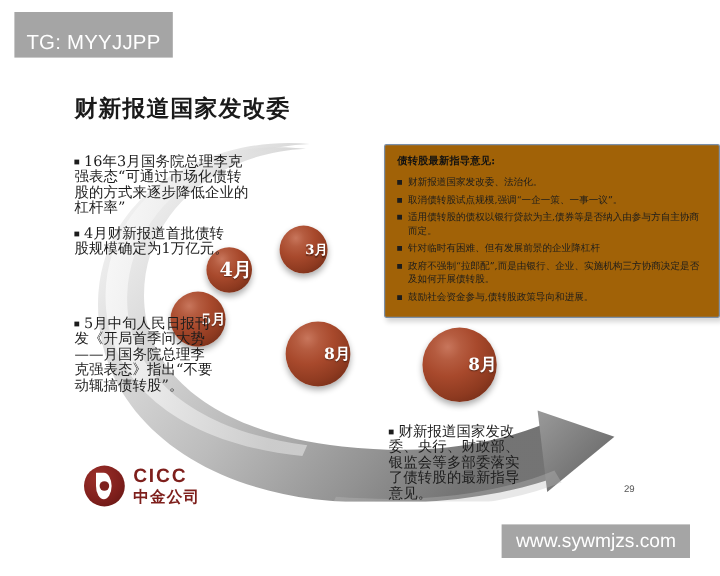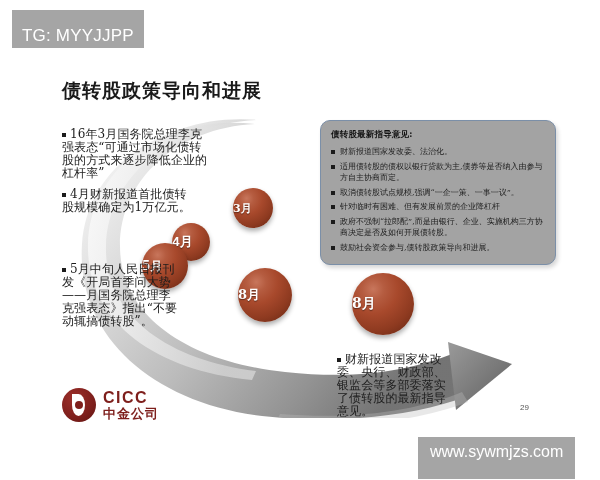--- a/index.html
+++ b/index.html
@@ -59,21 +59,21 @@
     width: 440px;
     height: 300px;
   }
 
   
   .sphere {
     position: absolute;
     border-radius: 50%;
     display: flex;
     align-items: center;
-    justify-content: flex-start;
+    justify-content: flex-end;
     color: #ffffff;
     font-family: "DejaVu Serif", serif;
     font-weight: bold;
     background:
       radial-gradient(circle at 34% 26%,
         #c8765c 0%,
         #b55c40 18%,
         #a8492c 40%,
         #8e3a20 68%,
         #6d2a16 92%,
@@ -101,26 +101,26 @@
   }
   .bullet-block .btxt {
     display: inline;
   }
 
   
   #info-box {
     position: absolute;
     left: 320px;
     top: 120px;
-    width: 236px;
+    width: 280px;
     box-sizing: border-box;
     padding: 8px 9px 8px 10px;
-    background: #a3a3a3;
+    background: #a16207;
     border: 1.2px solid #7b8fa8;
-    border-radius: 10px;
+    border-radius: 2px;
     box-shadow: 2px 3px 4px rgba(0,0,0,0.16);
   }
   #info-box-title {
     font-family: "DejaVu Serif", serif;
     font-weight: bold;
     font-size: 8.5px;
     color: #111;
     margin-bottom: 5px;
     letter-spacing: 0.2px;
   }
@@ -139,21 +139,21 @@
     left: 0;
     top: 4px;
     width: 4px;
     height: 4px;
     background: #1c1c1c;
   }
 
   
   #logo {
     position: absolute;
-    left: 62px;
+    left: 70px;
     top: 340px;
     display: flex;
     align-items: center;
   }
   #logo-mark {
     width: 34px;
     height: 34px;
     border-radius: 50%;
     background: radial-gradient(circle at 35% 30%, #9c2f2a 0%, #7e1f1c 60%, #5e1411 100%);
     position: relative;
@@ -208,32 +208,32 @@
 
   
   #site-watermark {
     position: absolute;
     left: 418px;
     top: 437px;
     background: #a5a5a5;
     color: #ffffff;
     font-size: 16px;
     line-height: 26px;
-    padding: 2px 12px 14px 12px;
+    padding: 2px 12px 0 12px;
     white-space: nowrap;
   }
 </style>
 </head>
 <body>
 
 <div id="tg-tag">TG: MYYJJPP</div>
 
 <div id="slide">
 
-  <div id="slide-title">债转股政策导向和进展</div>
+  <div id="slide-title">财新报道国家发改委</div>
 
   <svg id="ribbon" viewBox="0 0 440 300" preserveAspectRatio="none">
     <defs>
       <linearGradient id="ribGrad" x1="0" y1="0" x2="1" y2="0.6">
         <stop offset="0%" stop-color="#ffffff"></stop>
         <stop offset="22%" stop-color="#e3e3e3"></stop>
         <stop offset="55%" stop-color="#b9b9b9"></stop>
         <stop offset="82%" stop-color="#8e8e8e"></stop>
         <stop offset="100%" stop-color="#6e6e6e"></stop>
       </linearGradient>
@@ -267,21 +267,21 @@
     <path d="M 368 224 L 432 246 L 376 292 Z" fill="url(#headGrad)"></path>
 
     <path d="M 200 296 C 280 302, 338 292, 382 274 L 388 284
              C 336 304, 262 312, 196 304 Z" fill="#bdbdbd" opacity="0.35"></path>
   </svg>
 
   <div class="sphere" style="left:233px; top:140px; width:40px; height:40px; font-size:11px;">
     <span>3月</span>
   </div>
 
-  <div class="sphere" style="left:172px; top:175px; width:38px; height:38px; font-size:13px;font-family:Liberation Mono, monospace;">
+  <div class="sphere" style="left:172px; top:158px; width:38px; height:38px; font-size:16px;">
     <span>4月</span>
   </div>
 
   <div class="sphere" style="left:142px; top:195px; width:46px; height:46px; font-size:12px;">
     <span>5月</span>
   </div>
 
   <div class="sphere" style="left:238px; top:220px; width:54px; height:54px; font-size:13px;">
     <span>8月</span>
   </div>
@@ -296,29 +296,29 @@
 
   <div class="bullet-block" style="left:62px; top:140px; width:132px;">
     <span class="bsq"></span><span class="btxt">4月财新报道首批债转股规模确定为1万亿元。</span>
   </div>
 
   <div class="bullet-block" style="left:62px; top:215px; width:118px;">
     <span class="bsq"></span><span class="btxt">5月中旬人民日报刊发《开局首季问大势——月国务院总理李克强表态》指出“不要动辄搞债转股”。</span>
   </div>
 
 
-  <div class="bullet-block" style="left:337px; top:305px; width:112px;">
+  <div class="bullet-block" style="left:324px; top:305px; width:112px;">
     <span class="bsq"></span><span class="btxt">财新报道国家发改委、央行、财政部、银监会等多部委落实了债转股的最新指导意见。</span>
   </div>
 
   <div id="info-box" style="top:72px;">
     <div id="info-box-title">债转股最新指导意见:</div>
     <div class="info-item">财新报道国家发改委、法治化。</div>
+    <div class="info-item">取消债转股试点规模,强调“一企一策、一事一议”。</div>
     <div class="info-item">适用债转股的债权以银行贷款为主,债券等是否纳入由参与方自主协商而定。</div>
-    <div class="info-item">取消债转股试点规模,强调“一企一策、一事一议”。</div>
     <div class="info-item">针对临时有困难、但有发展前景的企业降杠杆</div>
     <div class="info-item">政府不强制“拉郎配”,而是由银行、企业、实施机构三方协商决定是否及如何开展债转股。</div>
     <div class="info-item">鼓励社会资金参与,债转股政策导向和进展。</div>
   </div>
 
   <div id="logo">
     <div id="logo-mark"></div>
     <div>
       <div id="logo-text-en">CICC</div>
       <div id="logo-text-cn">中金公司</div>

